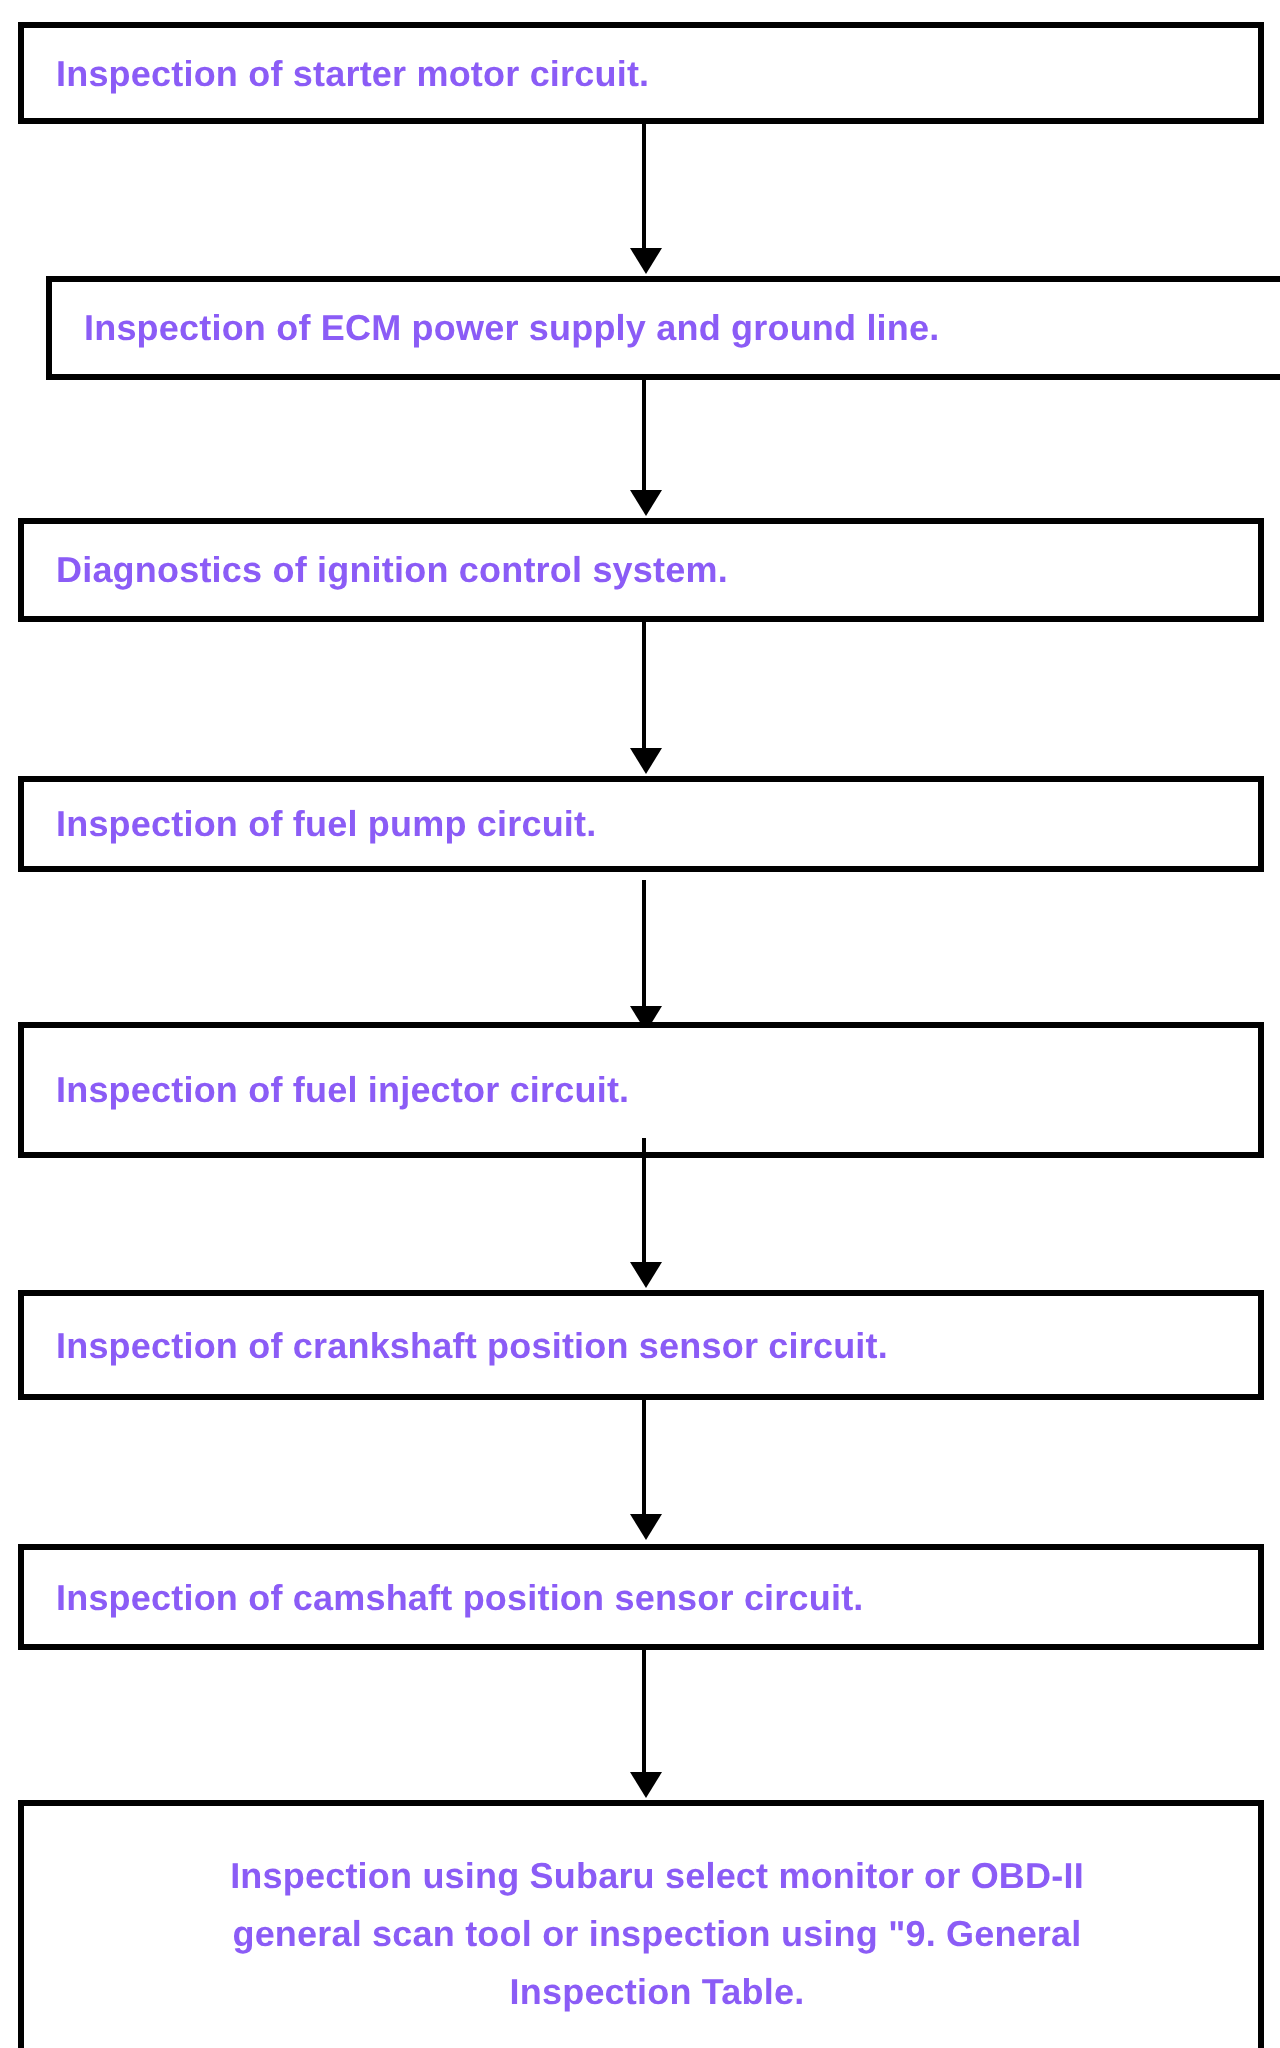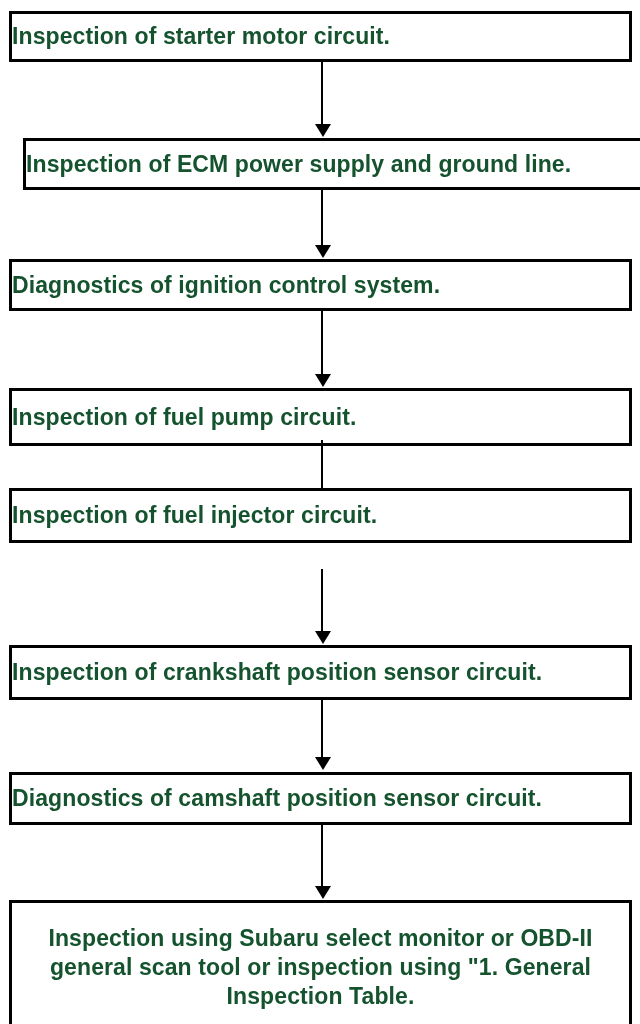--- a/index.html
+++ b/index.html
@@ -24,25 +24,26 @@
     width: 623px;
     box-sizing: border-box;
     border: 3px solid #000000;
     background: #ffffff;
     display: flex;
     flex-direction: column;
     justify-content: center;
   }
   .node-line {
     font-family: "Liberation Sans", sans-serif;
-    font-size: 23px;
+    font-size: 18px;
     font-weight: 600;
     line-height: 29px;
-    color: #14532d;
+    color: #8b5cf6;
     letter-spacing: 0.1px;
+    padding-left: 16px;
     white-space: pre;
   }
   .node-single .node-line {
     line-height: 1;
   }
   .connector {
     position: absolute;
     left: 321px;
     width: 2px;
     background: #000000;
@@ -72,43 +73,43 @@
   </div>
   <div class="connector" style="top:190px;height:56px;"></div>
   <div class="arrowhead" style="left:315px;top:245px;"></div>
 
   <div class="flow-node node-single" style="top:259px;height:52px;">
     <div class="node-line">Diagnostics of ignition control system.</div>
   </div>
   <div class="connector" style="top:311px;height:64px;"></div>
   <div class="arrowhead" style="left:315px;top:374px;"></div>
 
-  <div class="flow-node node-single" style="top:388px;height:58px;">
+  <div class="flow-node node-single" style="top:388px;height:48px;">
     <div class="node-line">Inspection of fuel pump circuit.</div>
   </div>
   <div class="connector" style="top:440px;height:64px;"></div>
   <div class="arrowhead" style="left:315px;top:503px;"></div>
 
-  <div class="flow-node node-single" style="top:488px;height:55px;">
+  <div class="flow-node node-single" style="top:511px;height:68px;">
     <div class="node-line">Inspection of fuel injector circuit.</div>
   </div>
   <div class="connector" style="top:569px;height:63px;"></div>
   <div class="arrowhead" style="left:315px;top:631px;"></div>
 
   <div class="flow-node node-single" style="top:645px;height:55px;justify-content:center;">
     <div class="node-line">Inspection of crankshaft position sensor circuit.</div>
   </div>
   <div class="connector" style="top:700px;height:58px;"></div>
   <div class="arrowhead" style="left:315px;top:757px;"></div>
 
   <div class="flow-node node-single" style="top:772px;height:53px;">
-    <div class="node-line">Diagnostics of camshaft position sensor circuit.</div>
+    <div class="node-line">Inspection of camshaft position sensor circuit.</div>
   </div>
   <div class="connector" style="top:825px;height:62px;"></div>
   <div class="arrowhead" style="left:315px;top:886px;"></div>
 
   <div class="flow-node" style="top:900px;height:134px;align-items:center;">
     <div class="node-line">Inspection using Subaru select monitor or OBD-II</div>
-    <div class="node-line">general scan tool or inspection using "1. General</div>
+    <div class="node-line">general scan tool or inspection using "9. General</div>
     <div class="node-line">Inspection Table.</div>
   </div>
 
 </div>
 
 </body></html>

